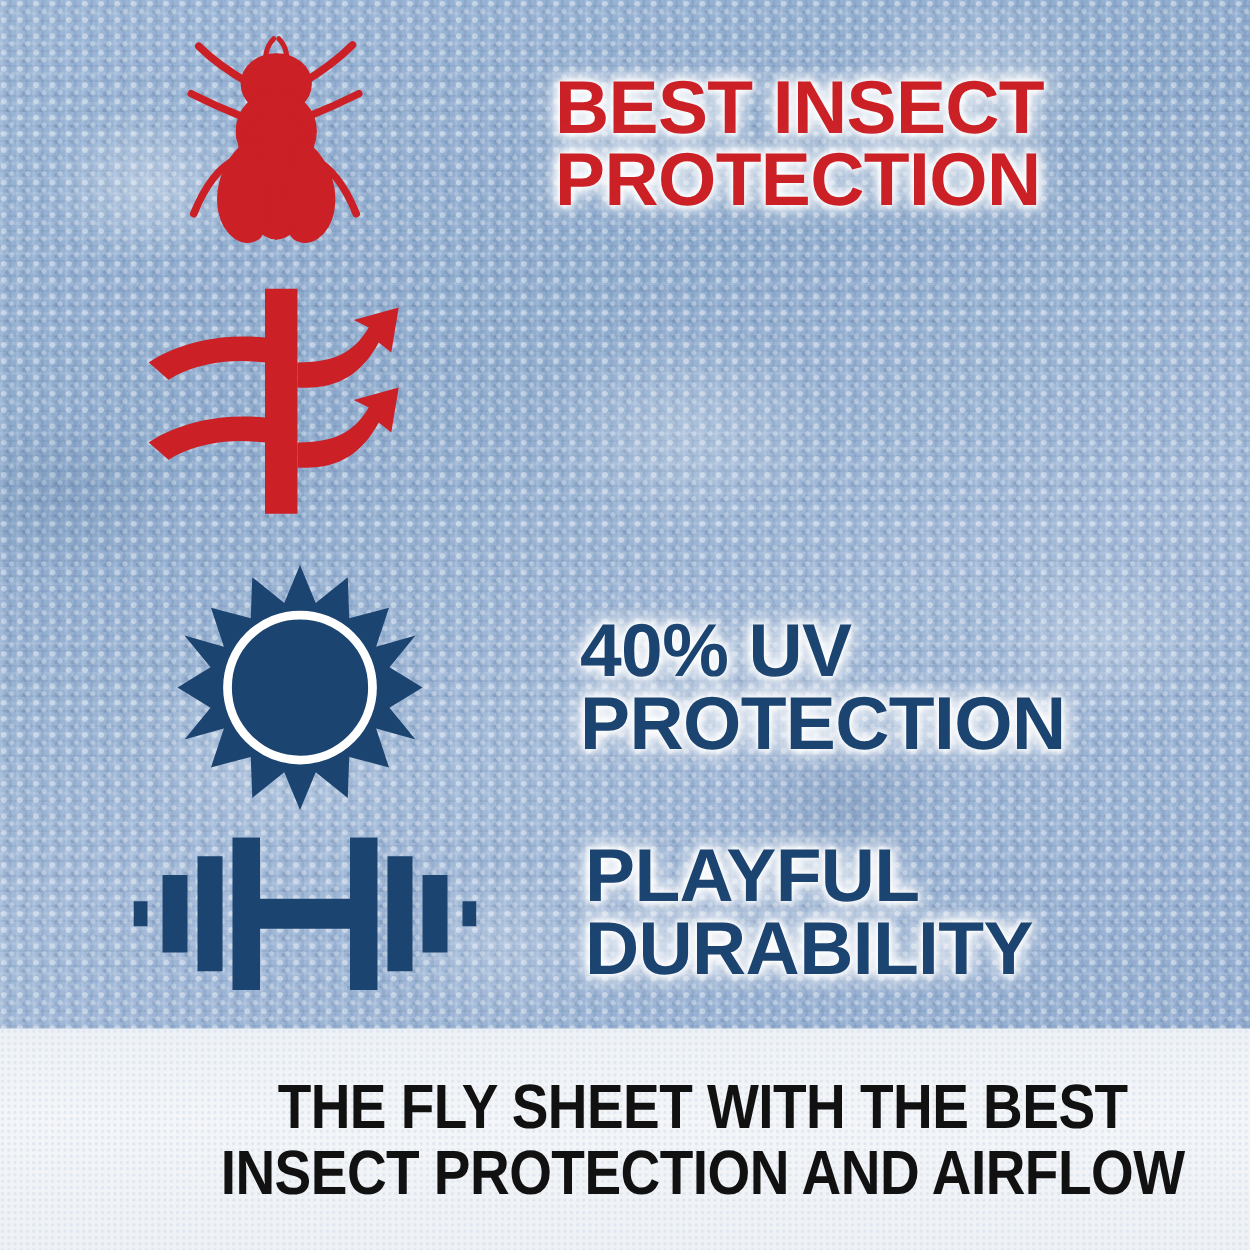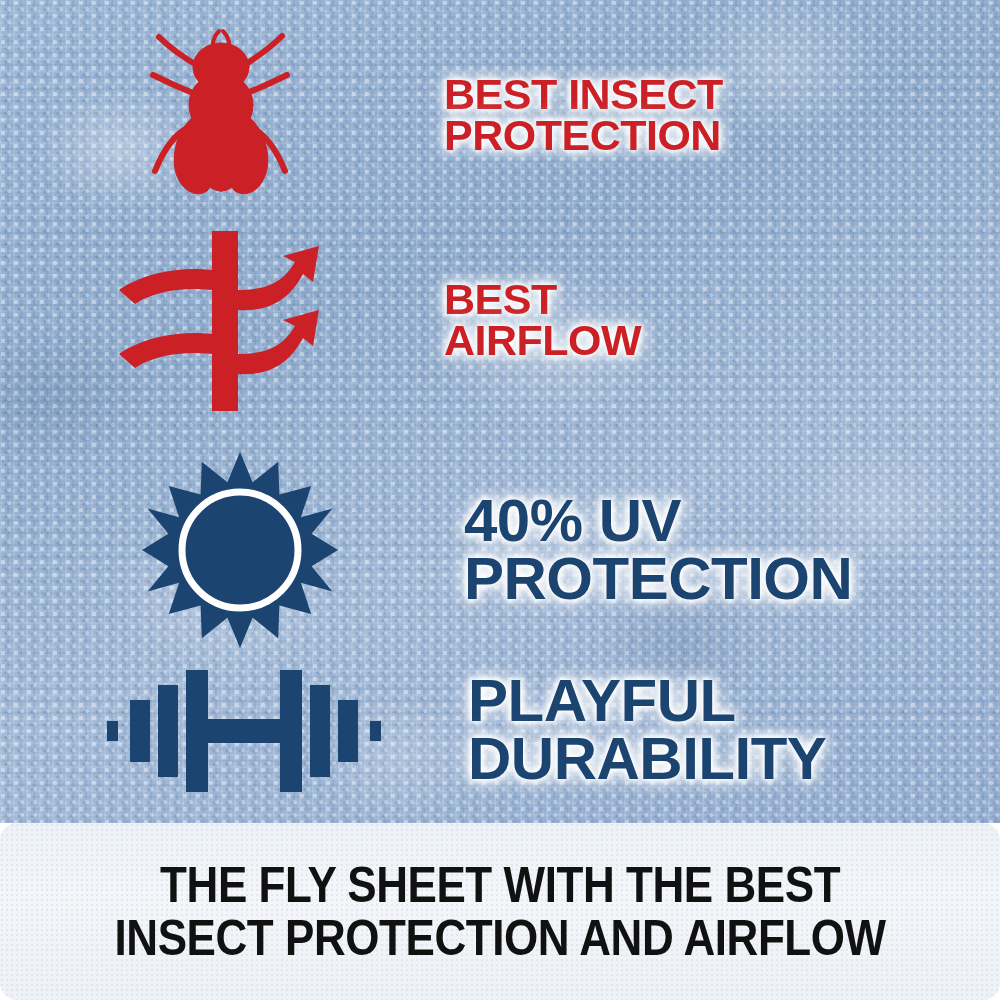--- a/index.html
+++ b/index.html
@@ -86,21 +86,21 @@
   }
   .feature-text {
     font-weight: bold;
     line-height: 0.96;
     letter-spacing: -0.5px;
     white-space: pre-line;
     margin: 0;
   }
   .red-text {
     color: #cb2026;
-    font-size: 43px;
+    font-size: 60px;
     text-shadow:
       0 0 6px #ffffff, 0 0 6px #ffffff, 0 0 12px #ffffff,
       0 0 16px rgba(255,255,255,.95), 0 0 22px rgba(255,255,255,.7);
   }
   .navy-text {
     color: #1c4470;
     font-size: 60px;
     text-shadow:
       0 0 6px #ffffff, 0 0 6px #ffffff, 0 0 12px #ffffff,
       0 0 16px rgba(255,255,255,.95), 0 0 22px rgba(255,255,255,.7);
@@ -113,22 +113,21 @@
     top: 823px;
     width: 1000px;
     height: 177px;
     background: #f1f4f7;
     background-image:
       radial-gradient(circle at 2px 2px, rgba(210,220,232,.55) 0 1px, rgba(255,255,255,0) 1.6px),
       linear-gradient(180deg, #eef2f6 0%, #f4f6f9 40%, #eef1f5 100%);
     background-size: 5px 5px, 100% 100%;
     display: flex;
     align-items: center;
-    justify-content: center;
-    border-radius: 17px;
+    justify-content: flex-end;
   }
   .banner-text {
     color: #111111;
     font-weight: bold;
     font-size: 50px;
     line-height: 1.06;
     text-align: center;
     letter-spacing: -0.5px;
     transform: scaleX(0.88);
     white-space: pre-line;
@@ -192,24 +191,20 @@
           <path d="M6 126 C6 126 40 100 99 106 L99 126 C48 120 22 140 22 140 Z"></path>
 
           <path d="M125 62 C160 62 172 50 182 34 L170 28 L206 18 L200 54 L190 46
                    C176 72 156 84 125 82 Z"></path>
 
           <path d="M125 126 C160 126 172 114 182 98 L170 92 L206 82 L200 118 L190 110
                    C176 136 156 148 125 146 Z"></path>
         </g>
       </svg>
     </div>
-    <div class="text-cell">
-      <p class="feature-text red-text">BEST
-AIRFLOW</p>
-    </div>
   </div>
 
   <div class="row" style="top:450px; height:200px;padding-left:20px;">
     <div class="icon-cell">
       <svg width="200" height="200" viewBox="0 0 200 200">
 
         <polygon fill="#1c4470" points="
           100,2 112.6,32.3 138.2,11.7 139.4,44.5 171.2,36.1 160.9,67.3
           192.4,58.4 171.6,83.8 198.0,100 171.6,116.2 192.4,141.6 160.9,132.7
           171.2,163.9 139.4,155.5 138.2,188.3 112.6,167.7 100,198 87.4,167.7

